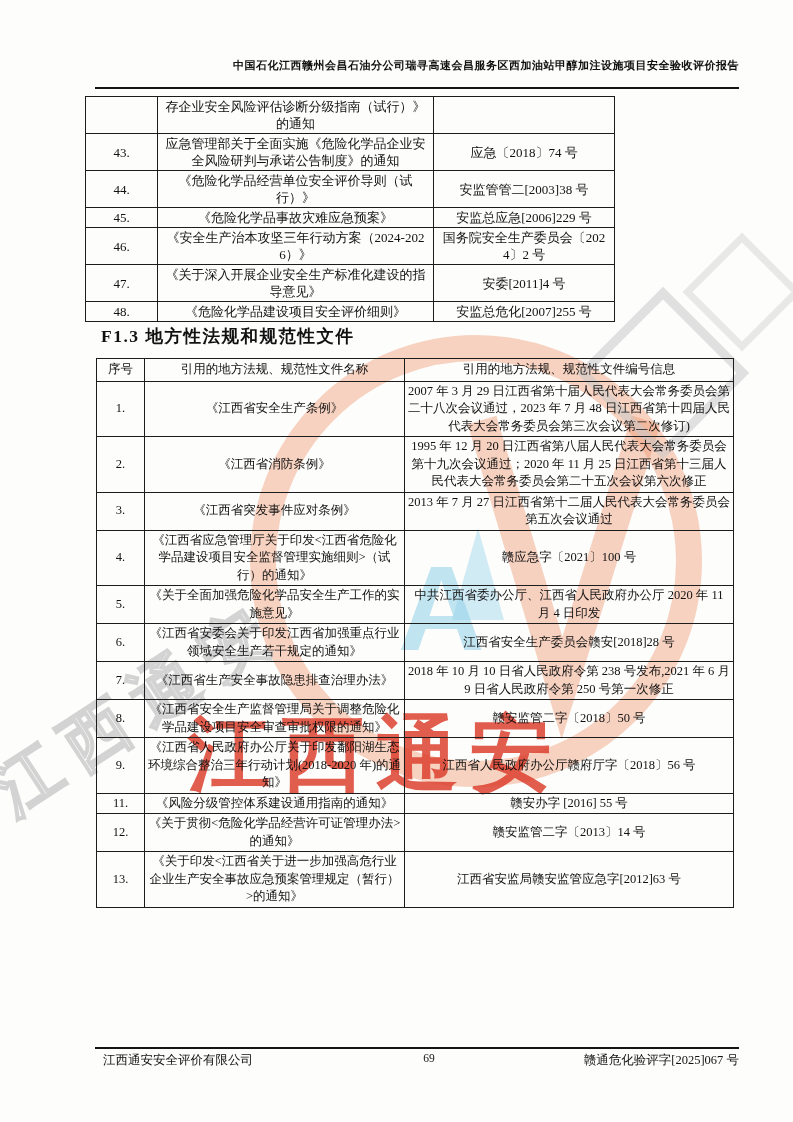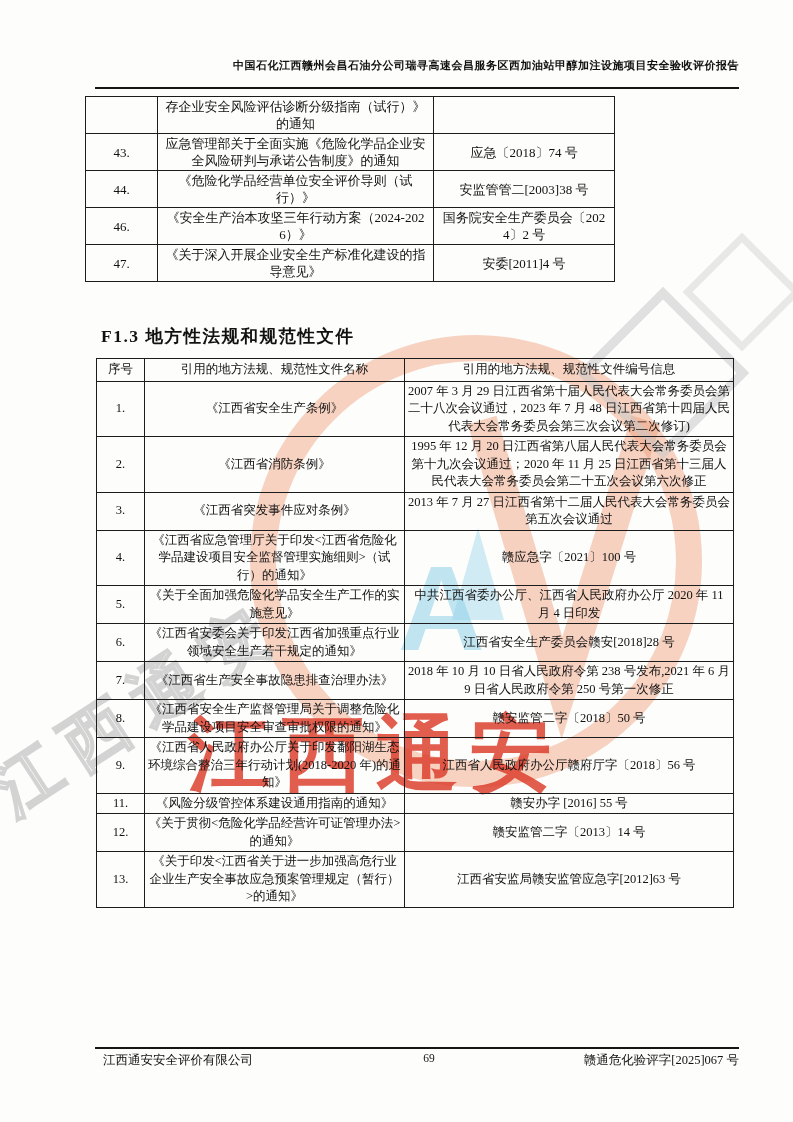--- a/index.html
+++ b/index.html
@@ -121,28 +121,38 @@
             <td>43.</td>
             <td>应急管理部关于全面实施《危险化学品企业安全风险研判与承诺公告制度》的通知</td>
             <td>应急〔2018〕74 号</td>
           </tr>
           <tr>
             <td>44.</td>
             <td>《危险化学品经营单位安全评价导则（试行）》</td>
             <td>安监管管二[2003]38 号</td>
           </tr>
           <tr>
+            <td>45.</td>
+            <td>《危险化学品事故灾难应急预案》</td>
+            <td>安监总应急[2006]229 号</td>
+          </tr>
+          <tr>
             <td>46.</td>
             <td>《安全生产治本攻坚三年行动方案（2024-2026）》</td>
             <td>国务院安全生产委员会〔2024〕2 号</td>
           </tr>
           <tr>
             <td>47.</td>
             <td>《关于深入开展企业安全生产标准化建设的指导意见》</td>
             <td>安委[2011]4 号</td>
+          </tr>
+          <tr>
+            <td>48.</td>
+            <td>《危险化学品建设项目安全评价细则》</td>
+            <td>安监总危化[2007]255 号</td>
           </tr>
         </tbody>
     </table>
 
     <h2 class="section-heading">F1.3 地方性法规和规范性文件</h2>
 
     <table class="t2">
       <colgroup>
           <col class="c-no">
           <col class="c-name">

